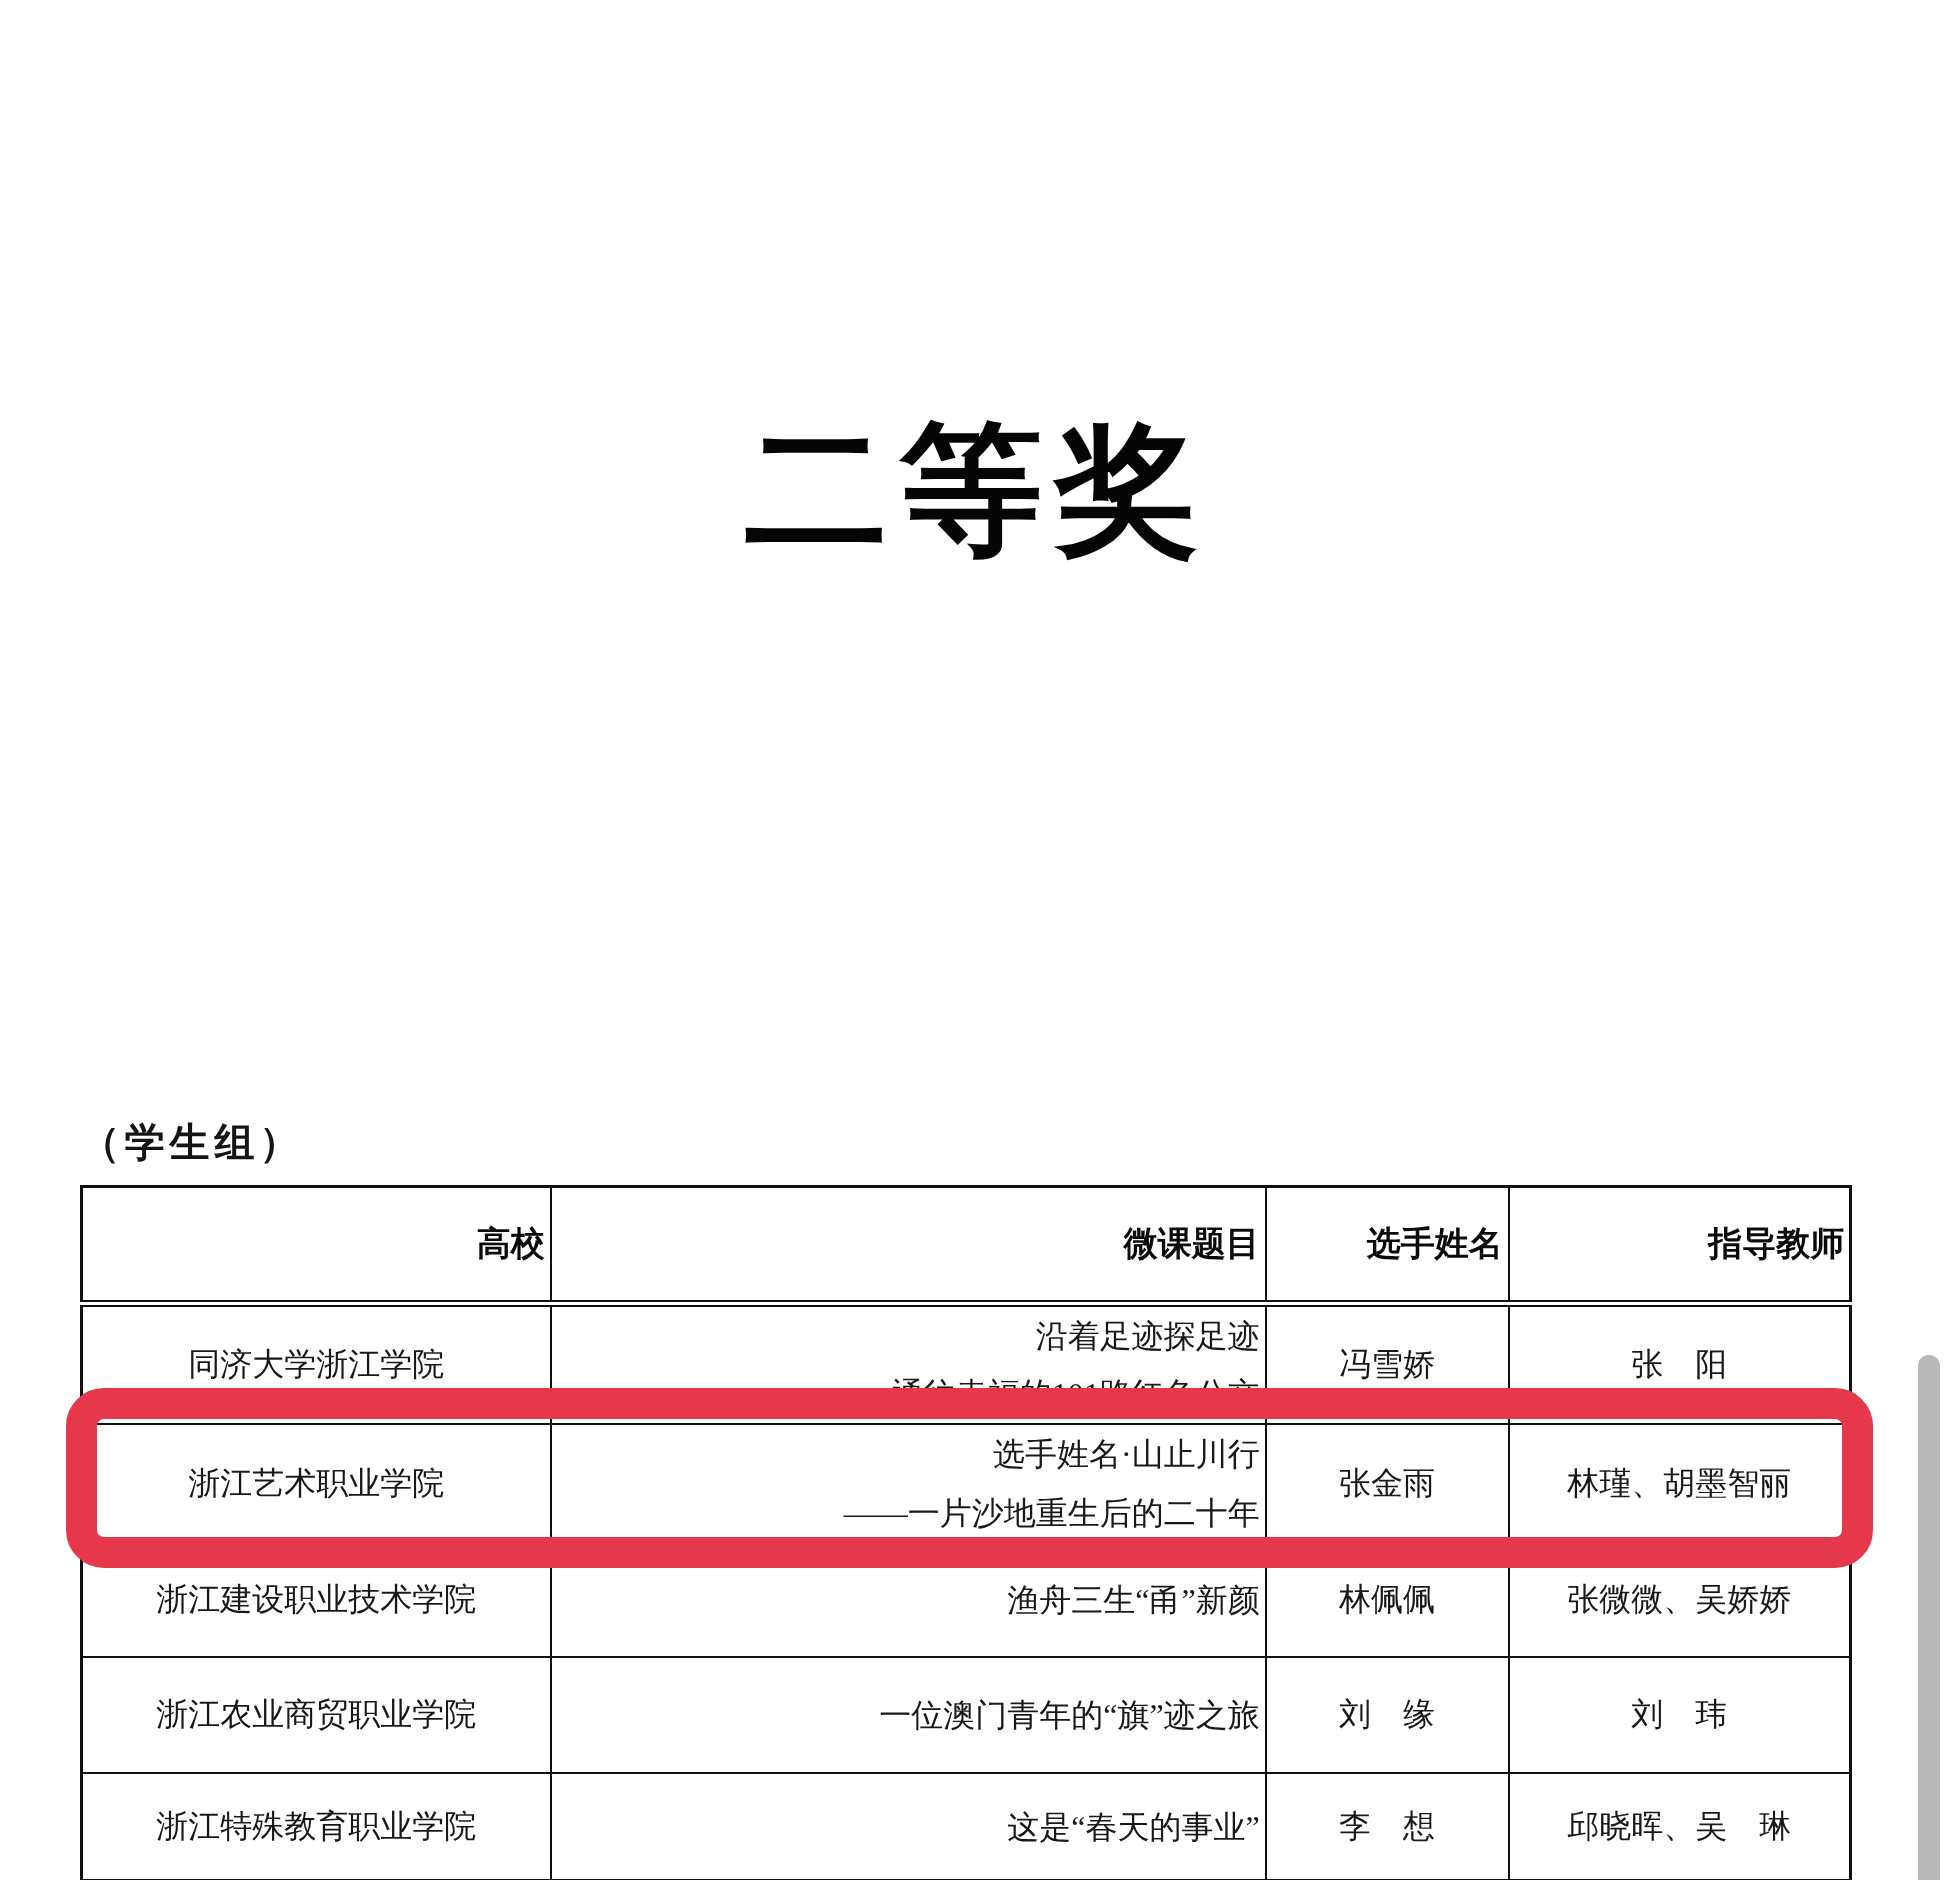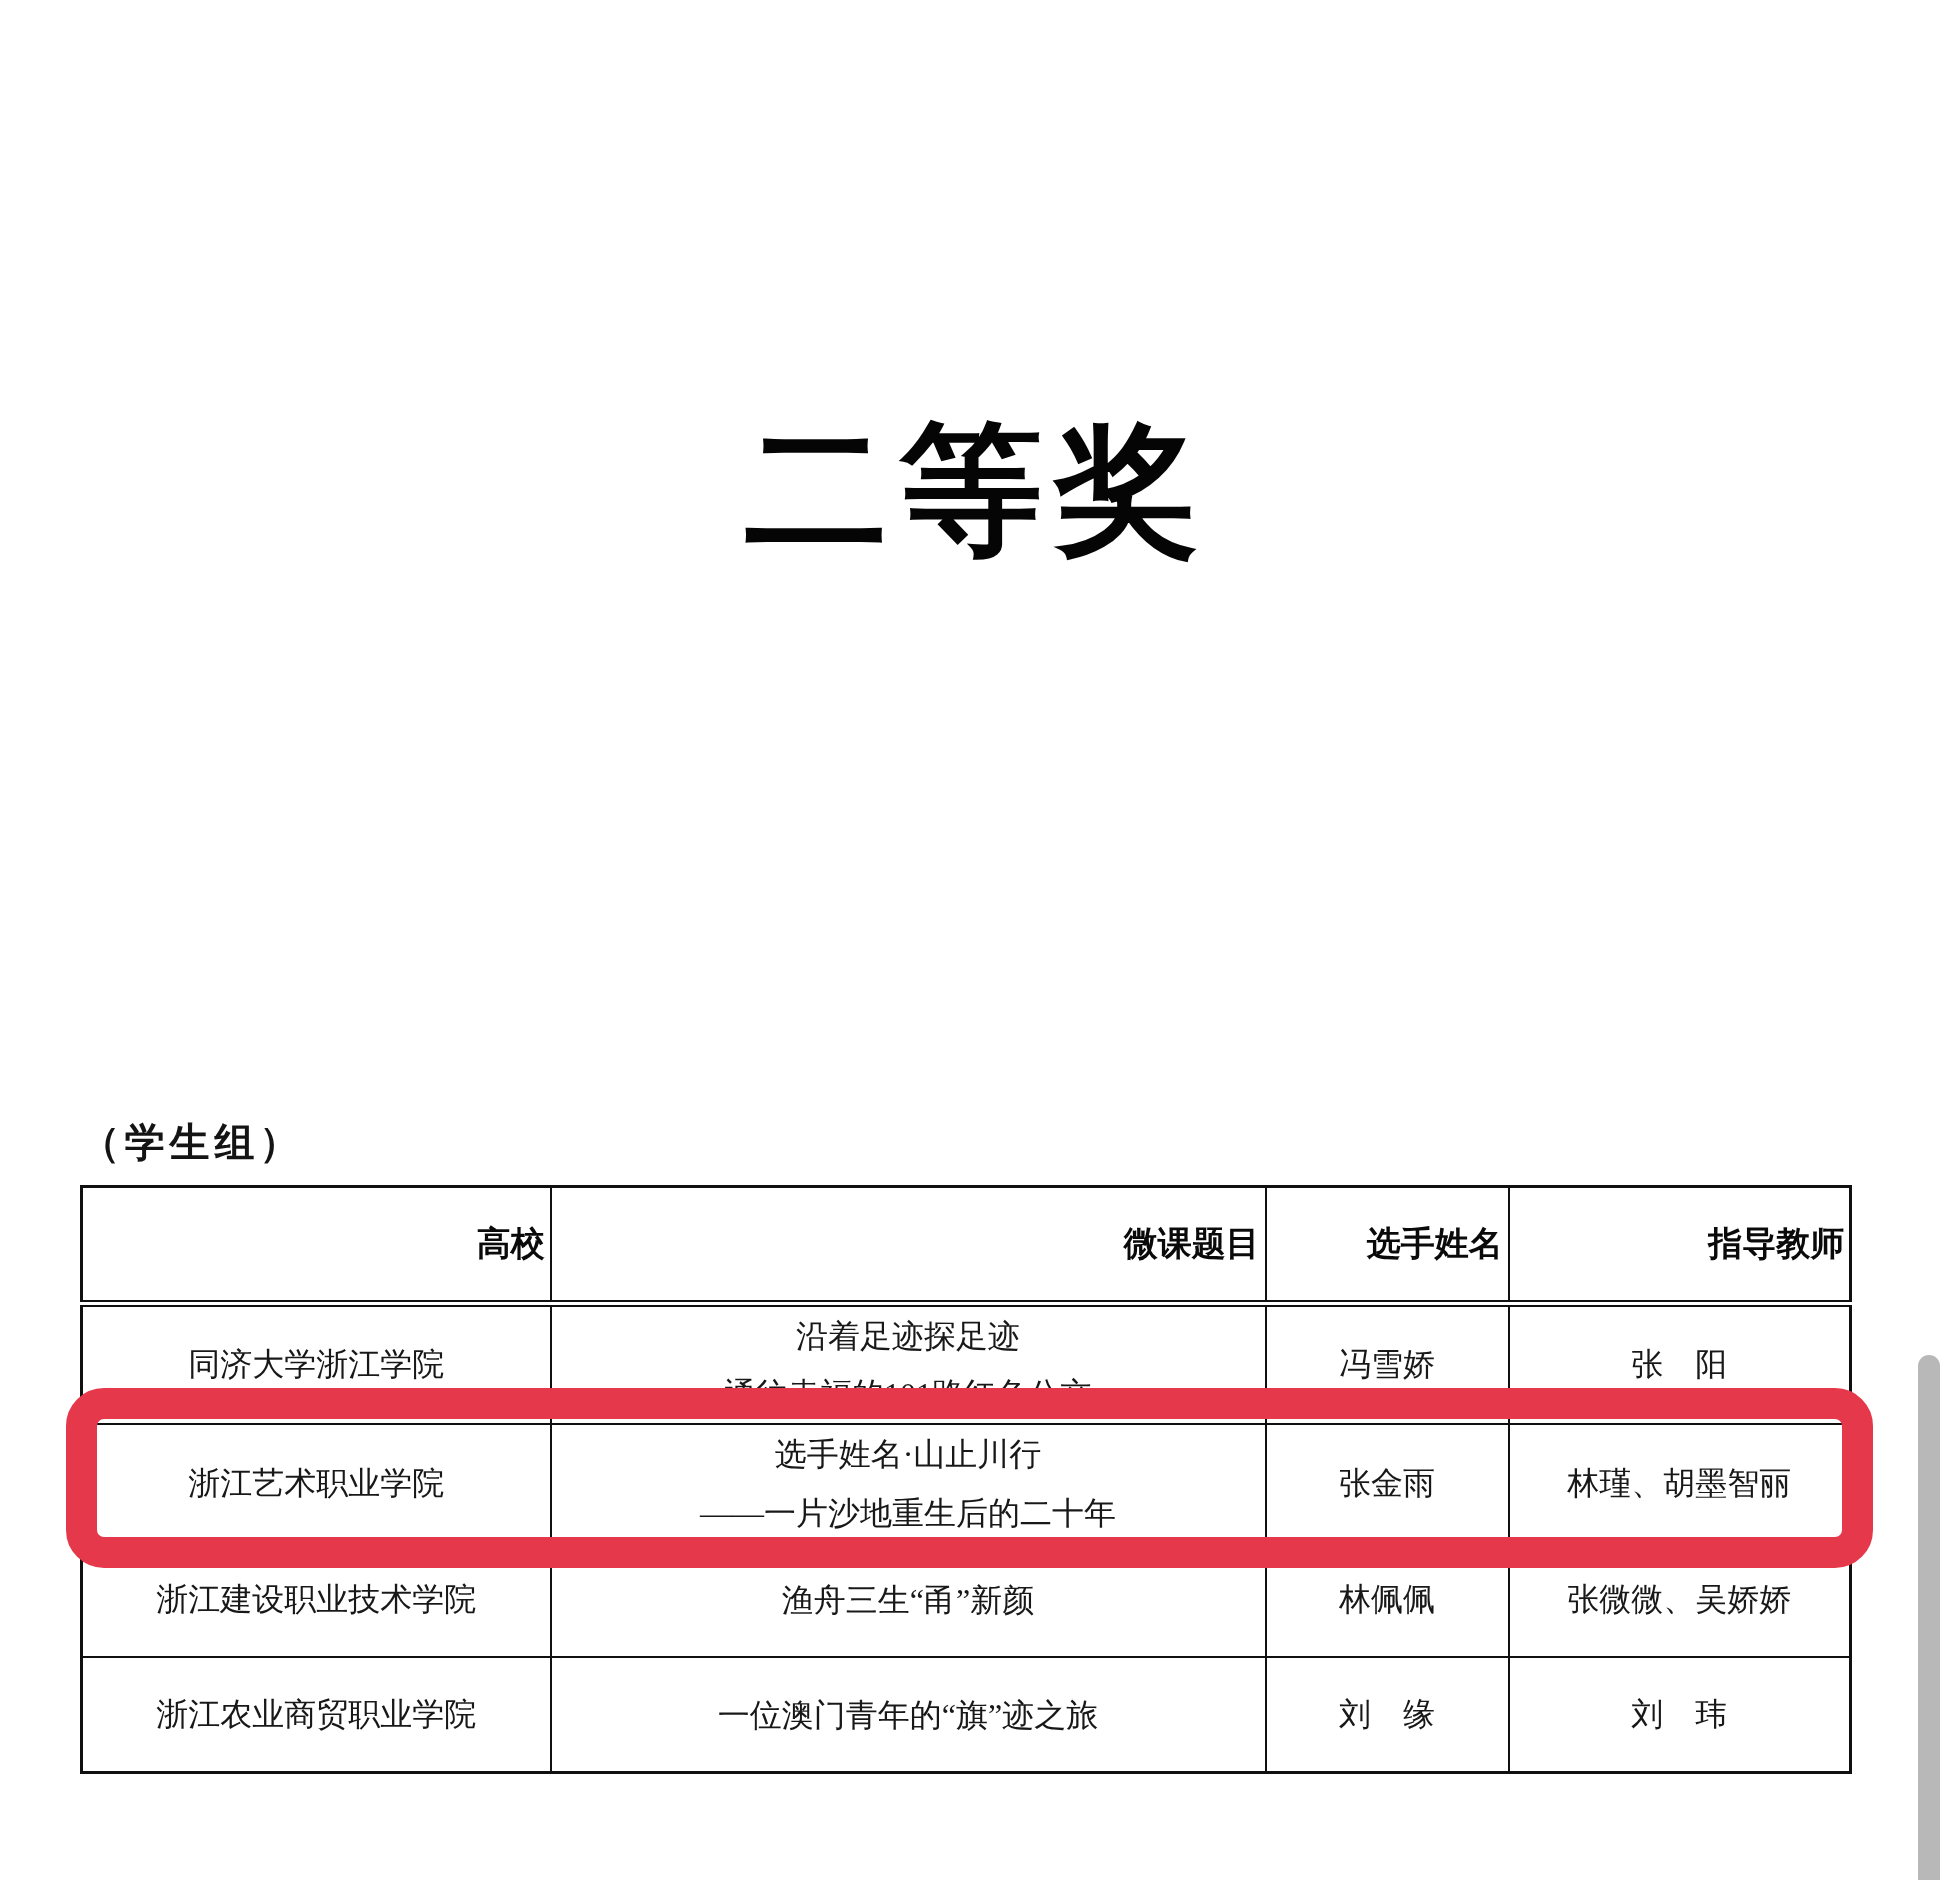--- a/index.html
+++ b/index.html
@@ -33,21 +33,21 @@
     border-bottom:7.2px double var(--border,#101010);
     font-size:34px;font-weight:700;color:#0a0a0a;text-align:right;
   }
   table.awards td{font-size:32px;color:#181818;}
   table.awards thead tr{height:117px;}
   table.awards tbody tr:nth-child(1){height:117px;}
   table.awards tbody tr:nth-child(2){height:114px;}
   table.awards tbody tr:nth-child(3){height:114px;}
   table.awards tbody tr:nth-child(4){height:116px;}
   table.awards tbody tr:nth-child(5){height:108px;}
-  .title-line{display:block;line-height:1.82;}
+  .title-line{display:block;line-height:1.82;text-align:right;}
   .highlight-box{
     position:absolute;left:66px;top:1388px;width:1807px;height:180px;
     box-sizing:border-box;
     border:31px solid var(--highlight-red,#e5394b);
     border-radius:38px;
     pointer-events:none;
   }
   .scrollbar-thumb{
     position:absolute;left:1918px;top:1355px;width:22.4px;height:526px;
     background:var(--scrollbar,#b8b8b8);
@@ -108,20 +108,29 @@
       </tr>
       <tr>
         <td>浙江农业商贸职业学院</td>
         <td>
           <span class="title-line">一位澳门青年的“旗”迹之旅</span>
           <span class="title-line"></span>
         </td>
         <td>刘　缘</td>
         <td>刘　玮</td>
       </tr>
+      <tr>
+        <td>浙江特殊教育职业学院</td>
+        <td>
+          <span class="title-line">这是“春天的事业”</span>
+          <span class="title-line"></span>
+        </td>
+        <td>李　想</td>
+        <td>邱晓晖、吴　琳</td>
+      </tr>
     </tbody>
   </table>
 
   <div class="highlight-box"></div>
 
   <div class="scrollbar-thumb"></div>
 
 </div>
 
 

